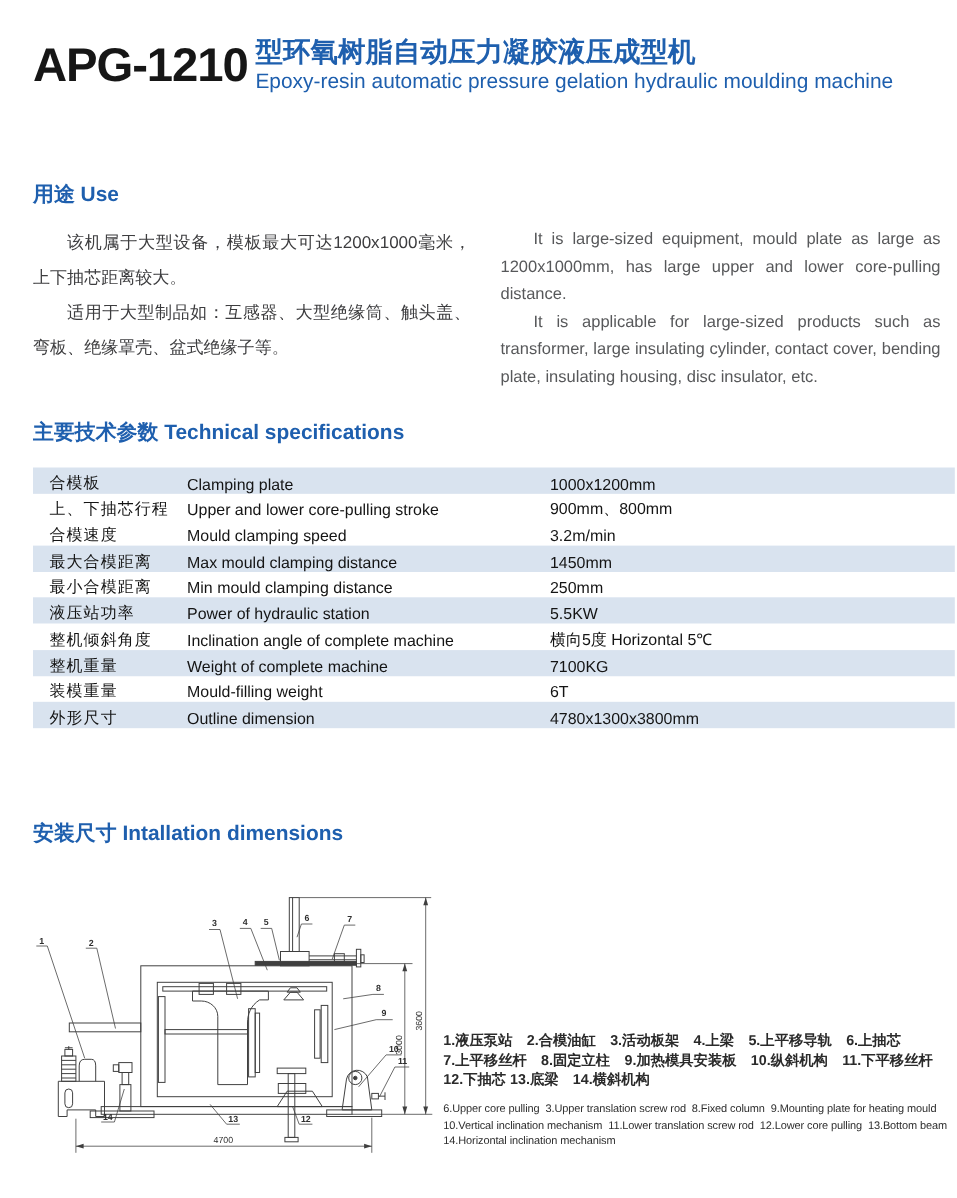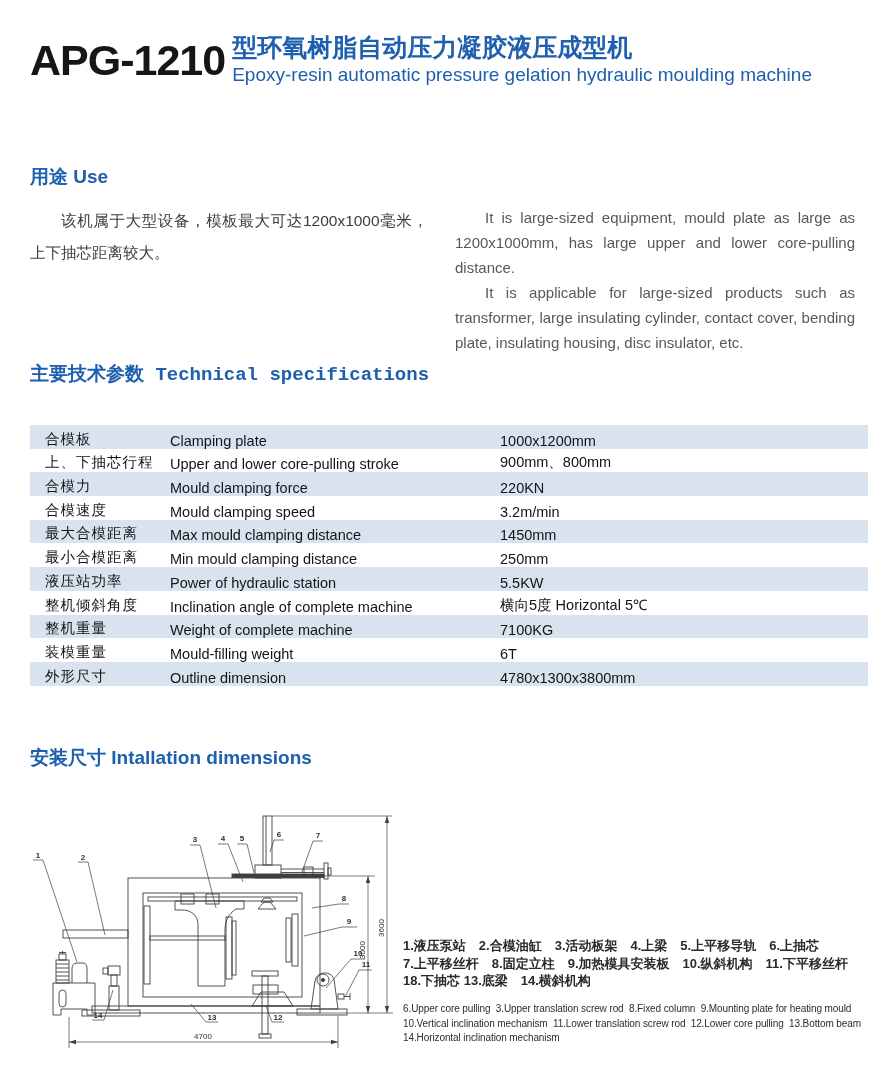--- a/index.html
+++ b/index.html
@@ -14,21 +14,21 @@
   
   .header{position:absolute;top:34px;left:30px;display:flex;align-items:center;}
   .model{font-size:43px;font-weight:bold;color:#161616;letter-spacing:-1px;line-height:1.05;}
   .titles{margin-left:7px;margin-top:-2px;}
   .title-zh{font-size:25px;font-weight:bold;color:var(--accent);line-height:1.2;}
   .title-en{font-size:19px;color:var(--accent);margin-top:2px;line-height:1.2;}
 
   
   .section-heading{position:absolute;left:30px;color:var(--accent);font-size:19px;font-weight:bold;}
   .h-use{top:164px;}
-  .h-specs{top:361px;font-family:Liberation Mono, monospace;}
+  .h-specs{top:380px;}
   .h-install{top:745px;}
 
   
   .use-cols{position:absolute;top:205px;left:30px;width:825px;display:flex;}
   .use-zh{width:398px;font-size:15.5px;line-height:32px;color:#3d3d3f;text-align:justify;}
   .use-zh .para{text-indent:2em;}
   .use-en{width:400px;margin-left:27px;font-size:15px;line-height:25px;color:#57585a;text-align:justify;}
   .use-en .para{text-indent:2em;}
 
   
@@ -62,43 +62,39 @@
     <div class="titles">
       <div class="title-zh">型环氧树脂自动压力凝胶液压成型机</div>
       <div class="title-en">Epoxy-resin automatic pressure gelation hydraulic moulding machine</div>
     </div>
   </div>
 
   <div class="section-heading h-use">用途 Use</div>
   <div class="use-cols">
     <div class="use-zh">
         <div class="para">该机属于大型设备，模板最大可达1200x1000毫米，上下抽芯距离较大。</div>
+        <div class="para">适用于大型制品如：互感器、大型绝缘筒、触头盖、弯板、绝缘罩壳、盆式绝缘子等。</div>
       </div>
     <div class="use-en">
         <div class="para">It is large-sized equipment, mould plate as large as 1200x1000mm, has large upper and lower core-pulling distance.</div>
         <div class="para">It is applicable for large-sized products such as transformer, large insulating cylinder, contact cover, bending plate, insulating housing, disc insulator, etc.</div>
       </div>
   </div>
 
   <div class="section-heading h-specs">主要技术参数 Technical specifications</div>
   <div class="spec-table">
       <div class="spec-row shaded">
         <div class="cell zh">合模板</div>
         <div class="cell en">Clamping plate</div>
         <div class="cell val">1000x1200mm</div>
       </div>
       <div class="spec-row">
         <div class="cell zh">上、下抽芯行程</div>
         <div class="cell en">Upper and lower core-pulling stroke</div>
         <div class="cell val">900mm、800mm</div>
-      </div>
-      <div class="spec-row shaded">
-        <div class="cell zh">合模力</div>
-        <div class="cell en">Mould clamping force</div>
-        <div class="cell val">220KN</div>
       </div>
       <div class="spec-row">
         <div class="cell zh">合模速度</div>
         <div class="cell en">Mould clamping speed</div>
         <div class="cell val">3.2m/min</div>
       </div>
       <div class="spec-row shaded">
         <div class="cell zh">最大合模距离</div>
         <div class="cell en">Max mould clamping distance</div>
         <div class="cell val">1450mm</div>
@@ -269,21 +265,21 @@
         <text class="callout" x="253" y="230" text-anchor="middle">12</text>
         <text class="callout" x="187" y="230" text-anchor="middle">13</text>
         <text class="callout" x="73" y="228" text-anchor="middle">14</text>
       </g>
     </svg>
   </div>
 
   <div class="legend-zh">
       <div class="line">1.液压泵站　2.合模油缸　3.活动板架　4.上梁　5.上平移导轨　6.上抽芯</div>
       <div class="line">7.上平移丝杆　8.固定立柱　9.加热模具安装板　10.纵斜机构　11.下平移丝杆</div>
-      <div class="line">18.下抽芯 13.底梁　14.横斜机构</div>
+      <div class="line">12.下抽芯 13.底梁　14.横斜机构</div>
     </div>
   <div class="legend-en">
       <div class="line">6.Upper core pulling  3.Upper translation screw rod  8.Fixed column  9.Mounting plate for heating mould</div>
       <div class="line">10.Vertical inclination mechanism  11.Lower translation screw rod  12.Lower core pulling  13.Bottom beam</div>
       <div class="line">14.Horizontal inclination mechanism</div>
     </div>
 
 </div>
 
 </body></html>

